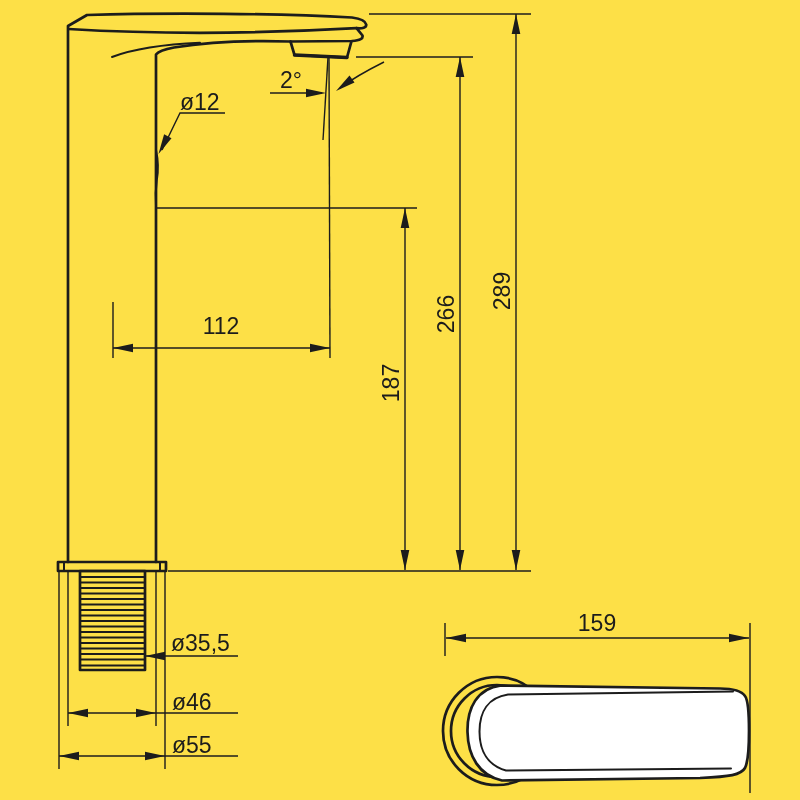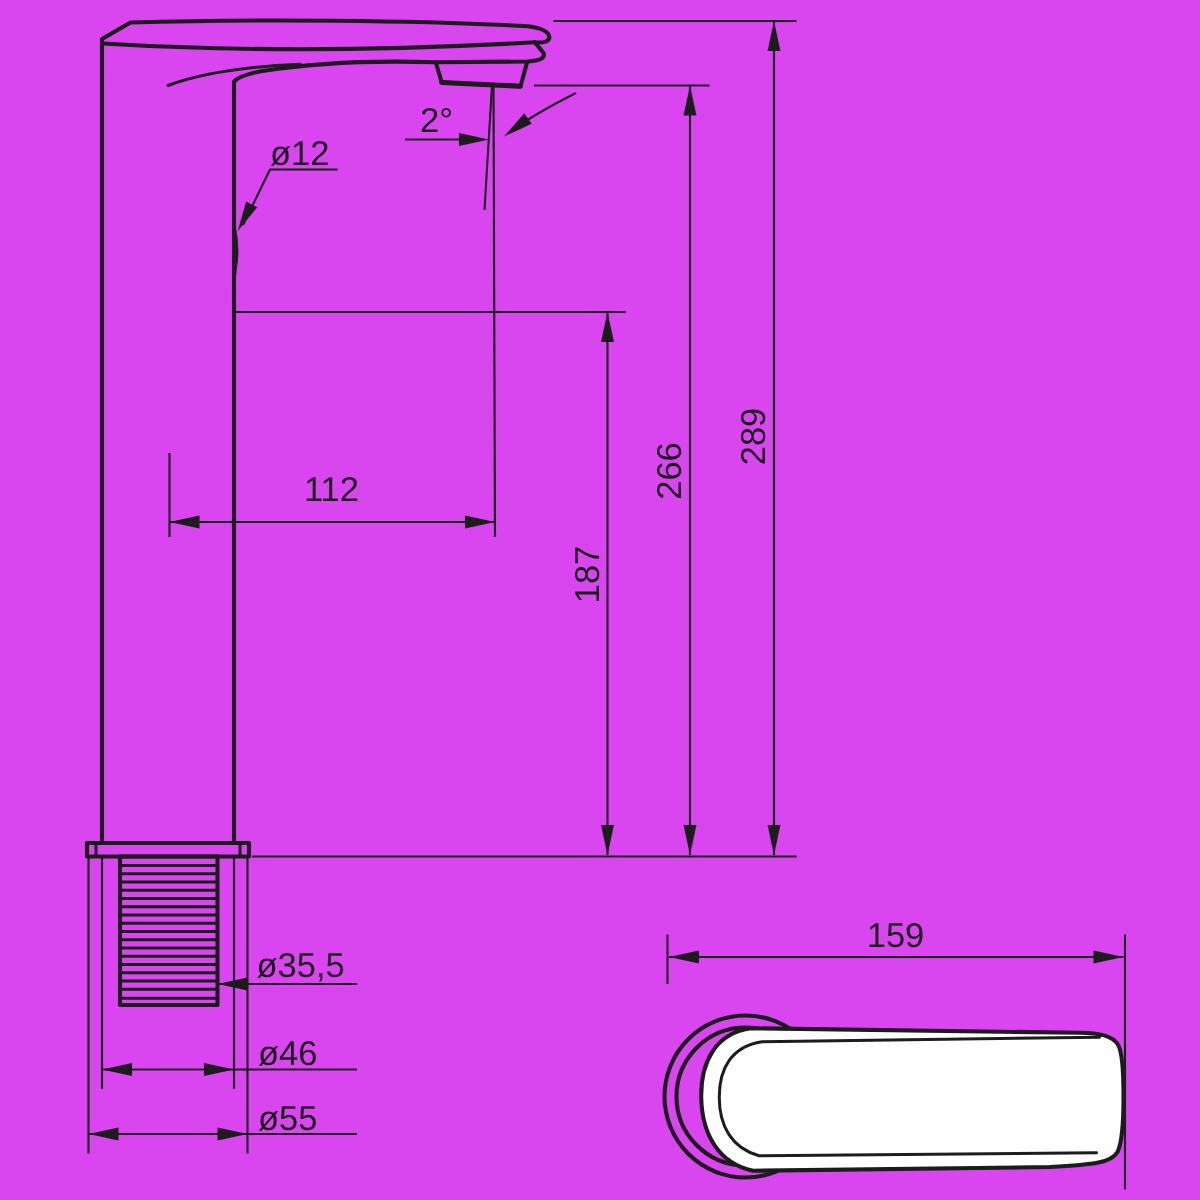--- a/index.html
+++ b/index.html
@@ -1,16 +1,16 @@
 <!DOCTYPE html>
 <html><head>
 <meta charset="utf-8">
 <style>
   html,body{margin:0;padding:0;background:#ffffff;}
-  .stage{width:800px;height:800px;background:#d946ef;position:relative;overflow:hidden;}
+  .stage{width:800px;height:800px;background:#fde047;position:relative;overflow:hidden;}
   svg{display:block;}
   .obj{fill:none;stroke:#1c1c1c;stroke-width:2.7px;stroke-linejoin:round;stroke-linecap:round;}
   .obj2{fill:none;stroke:#1c1c1c;stroke-width:2px;stroke-linejoin:round;stroke-linecap:round;}
   .dim{fill:none;stroke:#1c1c1c;stroke-width:1.4px;}
   .ah{fill:#1c1c1c;stroke:none;}
   .lbl{font-family:"Liberation Sans","DejaVu Sans",sans-serif;font-size:23px;fill:#1c1c1c;}
   .fillw{fill:#ffffff;stroke:#1c1c1c;stroke-width:2.7px;stroke-linejoin:round;}
 </style>
 </head>
 <body>

